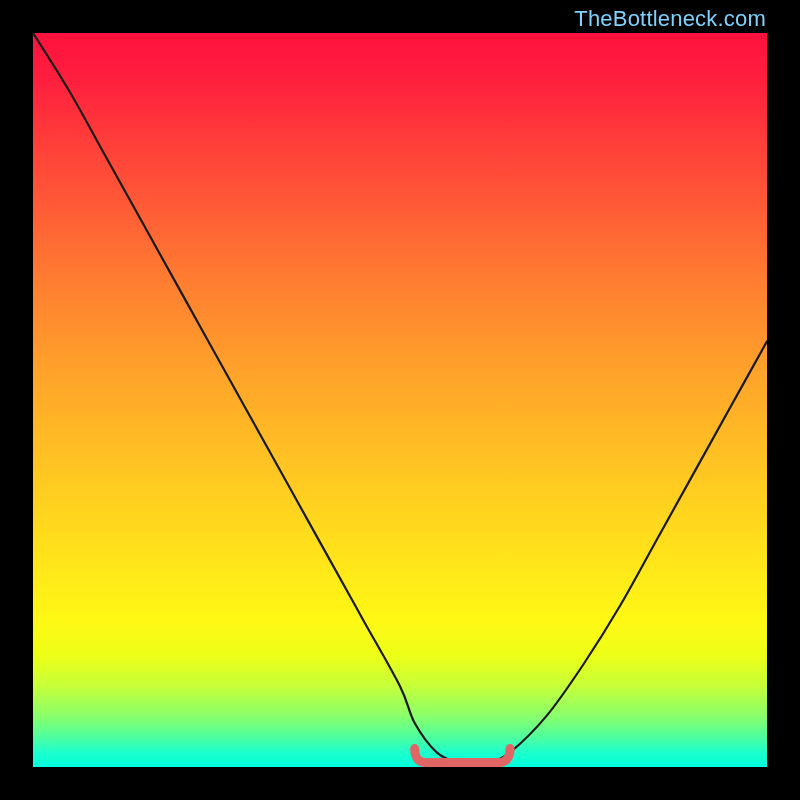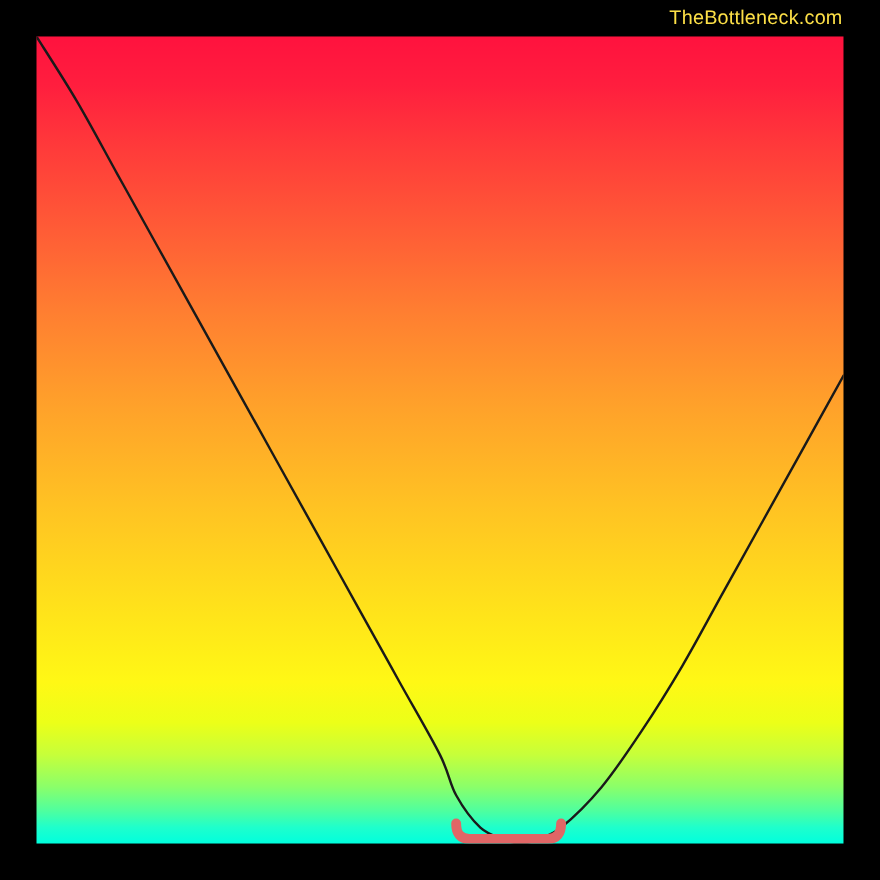--- a/index.html
+++ b/index.html
@@ -55,22 +55,22 @@
     position: absolute;
     top: 0;
     left: 0;
     width: 100%;
     height: 100%;
   }
   .watermark {
     position: absolute;
     top: 6px;
     right: 34px;
-    color: #fde047;
-    font-size: 18px;
+    color: #7dd3fc;
+    font-size: 22px;
     font-weight: 500;
     letter-spacing: 0.2px;
   }
 </style>
 </head>
 <body>
 
 <div class="frame">
 
   <div class="watermark">TheBottleneck.com</div>

